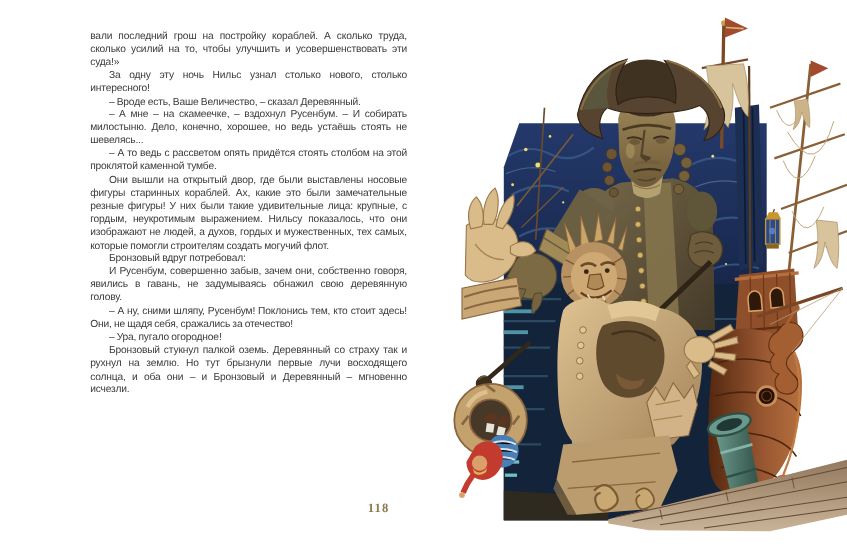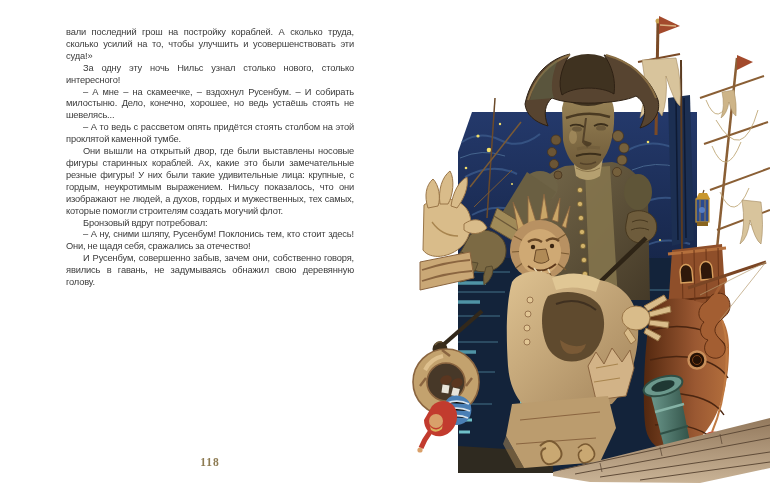--- a/index.html
+++ b/index.html
@@ -5,52 +5,55 @@
   :root{
     --page-bg:#ffffff; --text:#3b3b3b; --folio:#8d7b52;
   }
   html,body{margin:0;padding:0;background:#888;}
   .page{
     position:relative; width:770px; height:501px; margin:0 auto;
     background:var(--page-bg); overflow:hidden;
     font-family:"Liberation Sans", sans-serif;
   }
   .story{
-    position:absolute; left:66px; top:27px; width:288px;
+    position:absolute; left:82px; top:27px; width:288px;
     color:var(--text);
     font-size:9.3px; line-height:11.9px;
     text-align:justify;
     hyphens:auto; -webkit-hyphens:auto;
     letter-spacing:-0.15px; word-spacing:-0.4px;
   }
   .story p{margin:0; text-indent:17px;}
   .story p.continued{text-indent:0;}
   .folio{
     position:absolute; left:66px; top:456px; width:288px;
-    text-align:center;
+    text-align:right;
     font-family:"Liberation Serif", serif;
     font-weight:600; font-size:11.5px; letter-spacing:1px;
     color:var(--folio);
   }
   .art{position:absolute; left:0; top:0;}
 </style>
 </head>
 <body>
 
 <div class="page">
 
   <div class="story">
       <p class="continued">вали последний грош на постройку кораблей. А сколько труда, сколько усилий на то, чтобы улучшить и усовершенствовать эти суда!»</p>
       <p>За одну эту ночь Нильс узнал столько нового, столько интересного!</p>
+      <p>– Вроде есть, Ваше Величество, – сказал Деревянный.</p>
       <p>– А мне – на скамеечке, – вздохнул Русенбум. – И собирать милостыню. Дело, конечно, хорошее, но ведь устаёшь стоять не шевелясь...</p>
       <p>– А то ведь с рассветом опять придётся стоять столбом на этой проклятой каменной тумбе.</p>
       <p>Они вышли на открытый двор, где были выставлены носовые фигуры старинных кораблей. Ах, какие это были замечательные резные фигуры! У них были такие удивительные лица: крупные, с гордым, неукротимым выражением. Нильсу показалось, что они изображают не людей, а духов, гордых и мужественных, тех самых, которые помогли строителям создать могучий флот.</p>
       <p>Бронзовый вдруг потребовал:</p>
+      <p>И Русенбум, совершенно забыв, зачем они, собственно говоря, явились в гавань, не задумываясь обнажил свою деревянную голову.</p>
       <p>– А ну, сними шляпу, Русенбум! Поклонись тем, кто стоит здесь! Они, не щадя себя, сражались за отечество!</p>
-      <p>И Русенбум, совершенно забыв, зачем они, собственно говоря, явились в гавань, не задумываясь обнажил свою деревянную голову.</p>
+      <p>– Ура, пугало огородное!</p>
+      <p>Бронзовый стукнул палкой оземь. Деревянный со страху так и рухнул на землю. Но тут брызнули первые лучи восходящего солнца, и оба они – и Бронзовый и Деревянный – мгновенно исчезли.</p>
     </div>
 
   <div class="folio">118</div>
 
   <svg class="art" width="770" height="501" viewBox="0 0 770 501" aria-hidden="true">
     <defs>
       <linearGradient id="skyGrad" x1="0" y1="0" x2="0" y2="1">
         <stop offset="0" stop-color="#24396b"></stop>
           <stop offset="0.55" stop-color="#132140"></stop>
           <stop offset="1" stop-color="#0d1830"></stop>

